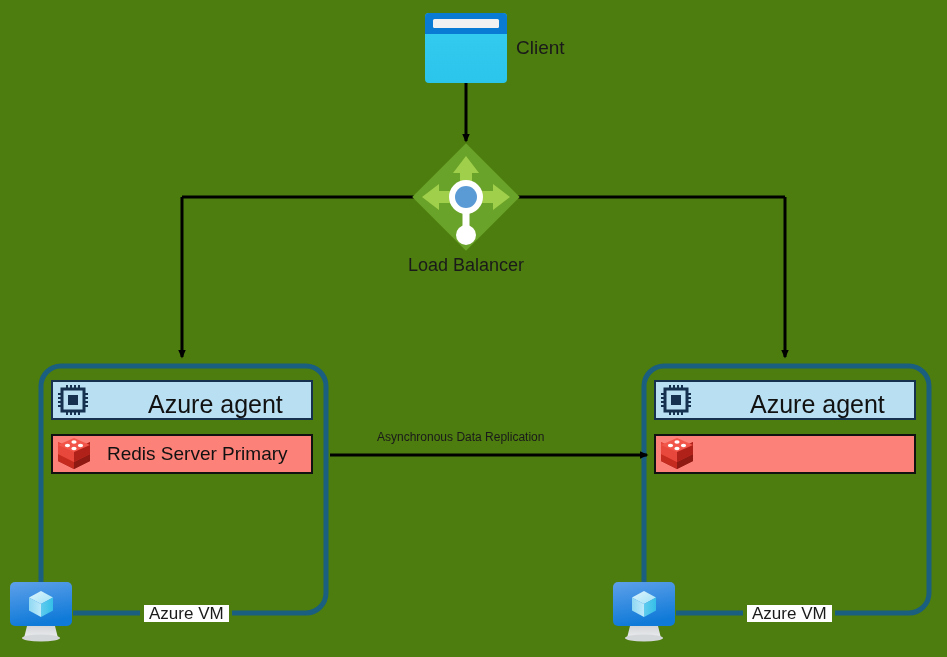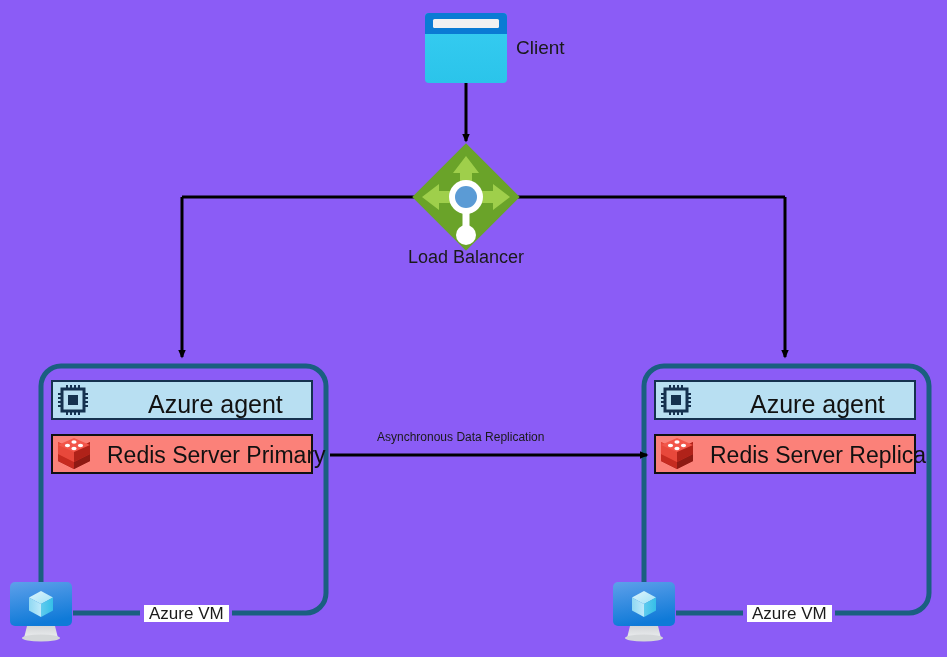--- a/index.html
+++ b/index.html
@@ -7,21 +7,21 @@
     padding: 0;
     background: #ffffff;
   }
   body {
     font-family: "Liberation Sans", sans-serif;
   }
   #diagram {
     position: relative;
     width: 947px;
     height: 657px;
-    background: #8b5cf6;
+    background: #4d7c0f;
     overflow: hidden;
   }
   #svg-layer {
     position: absolute;
     left: 0;
     top: 0;
     width: 947px;
     height: 657px;
   }
   .lbl {
@@ -31,21 +31,21 @@
     white-space: nowrap;
     line-height: 1;
   }
   .lbl-client {
     left: 516px;
     top: 38px;
     font-size: 19px;
   }
   .lbl-lb {
     left: 408px;
-    top: 248px;
+    top: 256px;
     font-size: 18px;
   }
   .lbl-repl {
     left: 377px;
     top: 431px;
     font-size: 12px;
   }
   .lbl-vm-left {
     left: 144px;
     top: 605px;
@@ -64,21 +64,21 @@
     position: absolute;
     font-family: "Liberation Sans", sans-serif;
     color: #111111;
     white-space: nowrap;
     line-height: 1;
   }
   .agent-text {
     font-size: 25px;
   }
   .redis-text {
-    font-size: 23px;
+    font-size: 19px;
   }
   .agent-left   { left: 148px; top: 392px; }
   .agent-right  { left: 750px; top: 392px; }
   .redis-left   { left: 107px; top: 444px; }
   .redis-right  { left: 710px; top: 444px; }
 </style>
 </head>
 <body>
 
 <div id="diagram">
@@ -282,19 +282,18 @@
   <div class="lbl lbl-lb">Load Balancer</div>
 
   <div class="lbl lbl-repl">Asynchronous Data Replication</div>
 
   <div class="box-label agent-text agent-left">Azure agent</div>
 
   <div class="box-label redis-text redis-left">Redis Server Primary</div>
 
   <div class="box-label agent-text agent-right">Azure agent</div>
 
-  <div class="box-label redis-text redis-right">Redis Server Replica</div>
 
   <div class="lbl lbl-vm-left">Azure VM</div>
 
   <div class="lbl lbl-vm-right">Azure VM</div>
 
 </div>
 
 </body></html>

